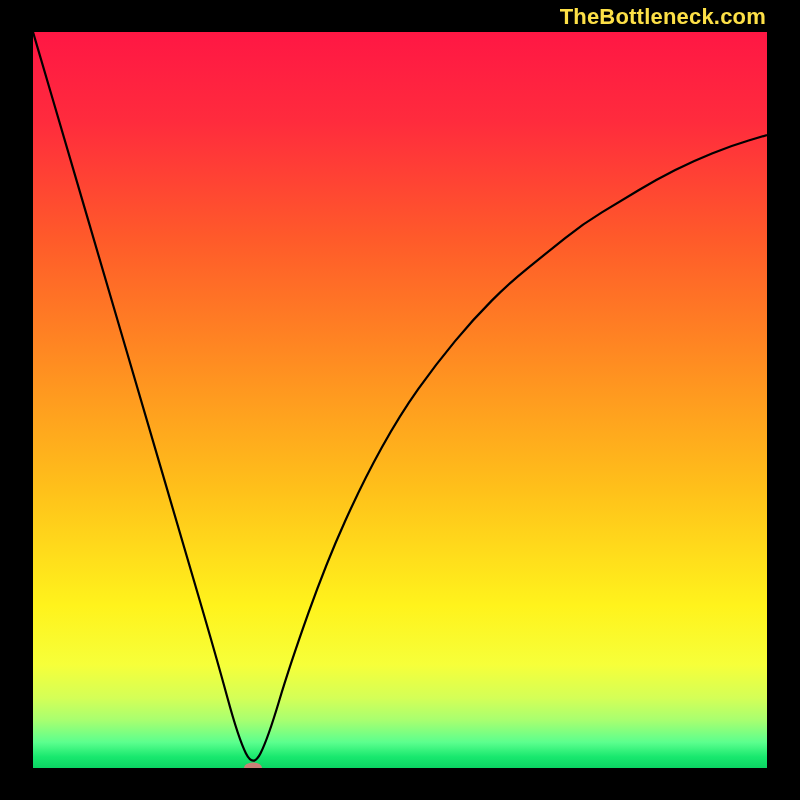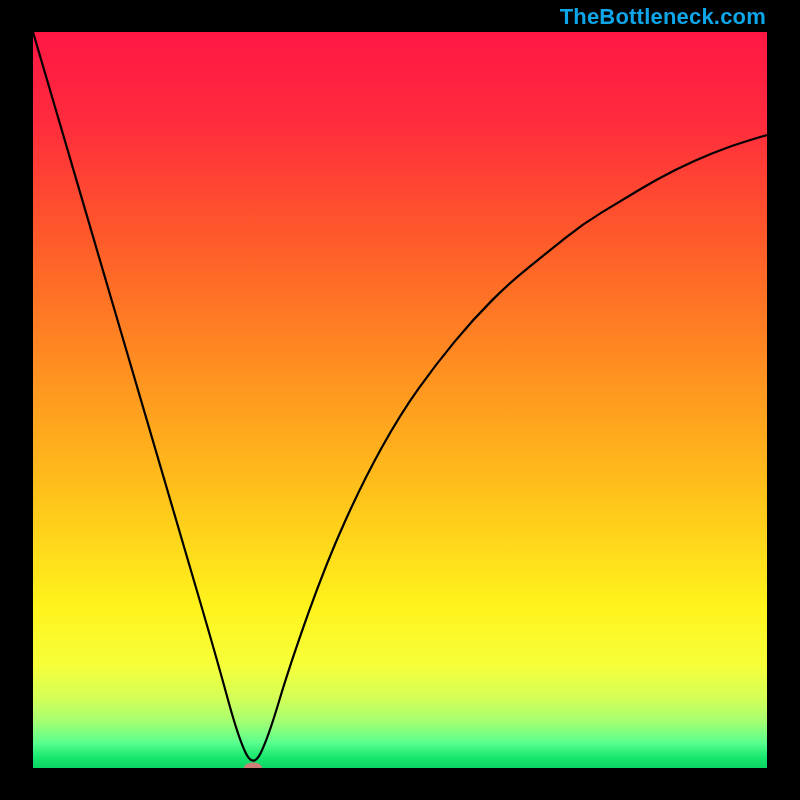--- a/index.html
+++ b/index.html
@@ -41,21 +41,21 @@
     border-radius: 50%;
     transform: translate(-50%, -50%);
   }
   .watermark {
     position: absolute;
     top: 4px;
     right: 34px;
     font-family: Arial, Helvetica, sans-serif;
     font-size: 22px;
     font-weight: 600;
-    color: #0ea5e9;
+    color: #fde047;
     letter-spacing: 0.2px;
   }
 </style>
 </head>
 <body>
 
 <div class="frame">
   <div class="plot-area">
     <div class="gradient" id="grad" style="background: linear-gradient(rgb(255, 23, 68) 0%, rgb(255, 43, 61) 12%, rgb(255, 90, 42) 28%, rgb(255, 141, 33) 45%, rgb(255, 192, 26) 62%, rgb(255, 243, 28) 78%, rgb(246, 255, 58) 86%, rgb(212, 255, 87) 90.5%, rgb(168, 255, 112) 93.5%, rgb(92, 255, 142) 96.5%, rgb(24, 232, 110) 98.5%, rgb(11, 212, 99) 100%);"></div>
     <svg class="curve-svg" id="curveSvg" width="734" height="736" viewBox="0 0 734 736" preserveAspectRatio="none">

